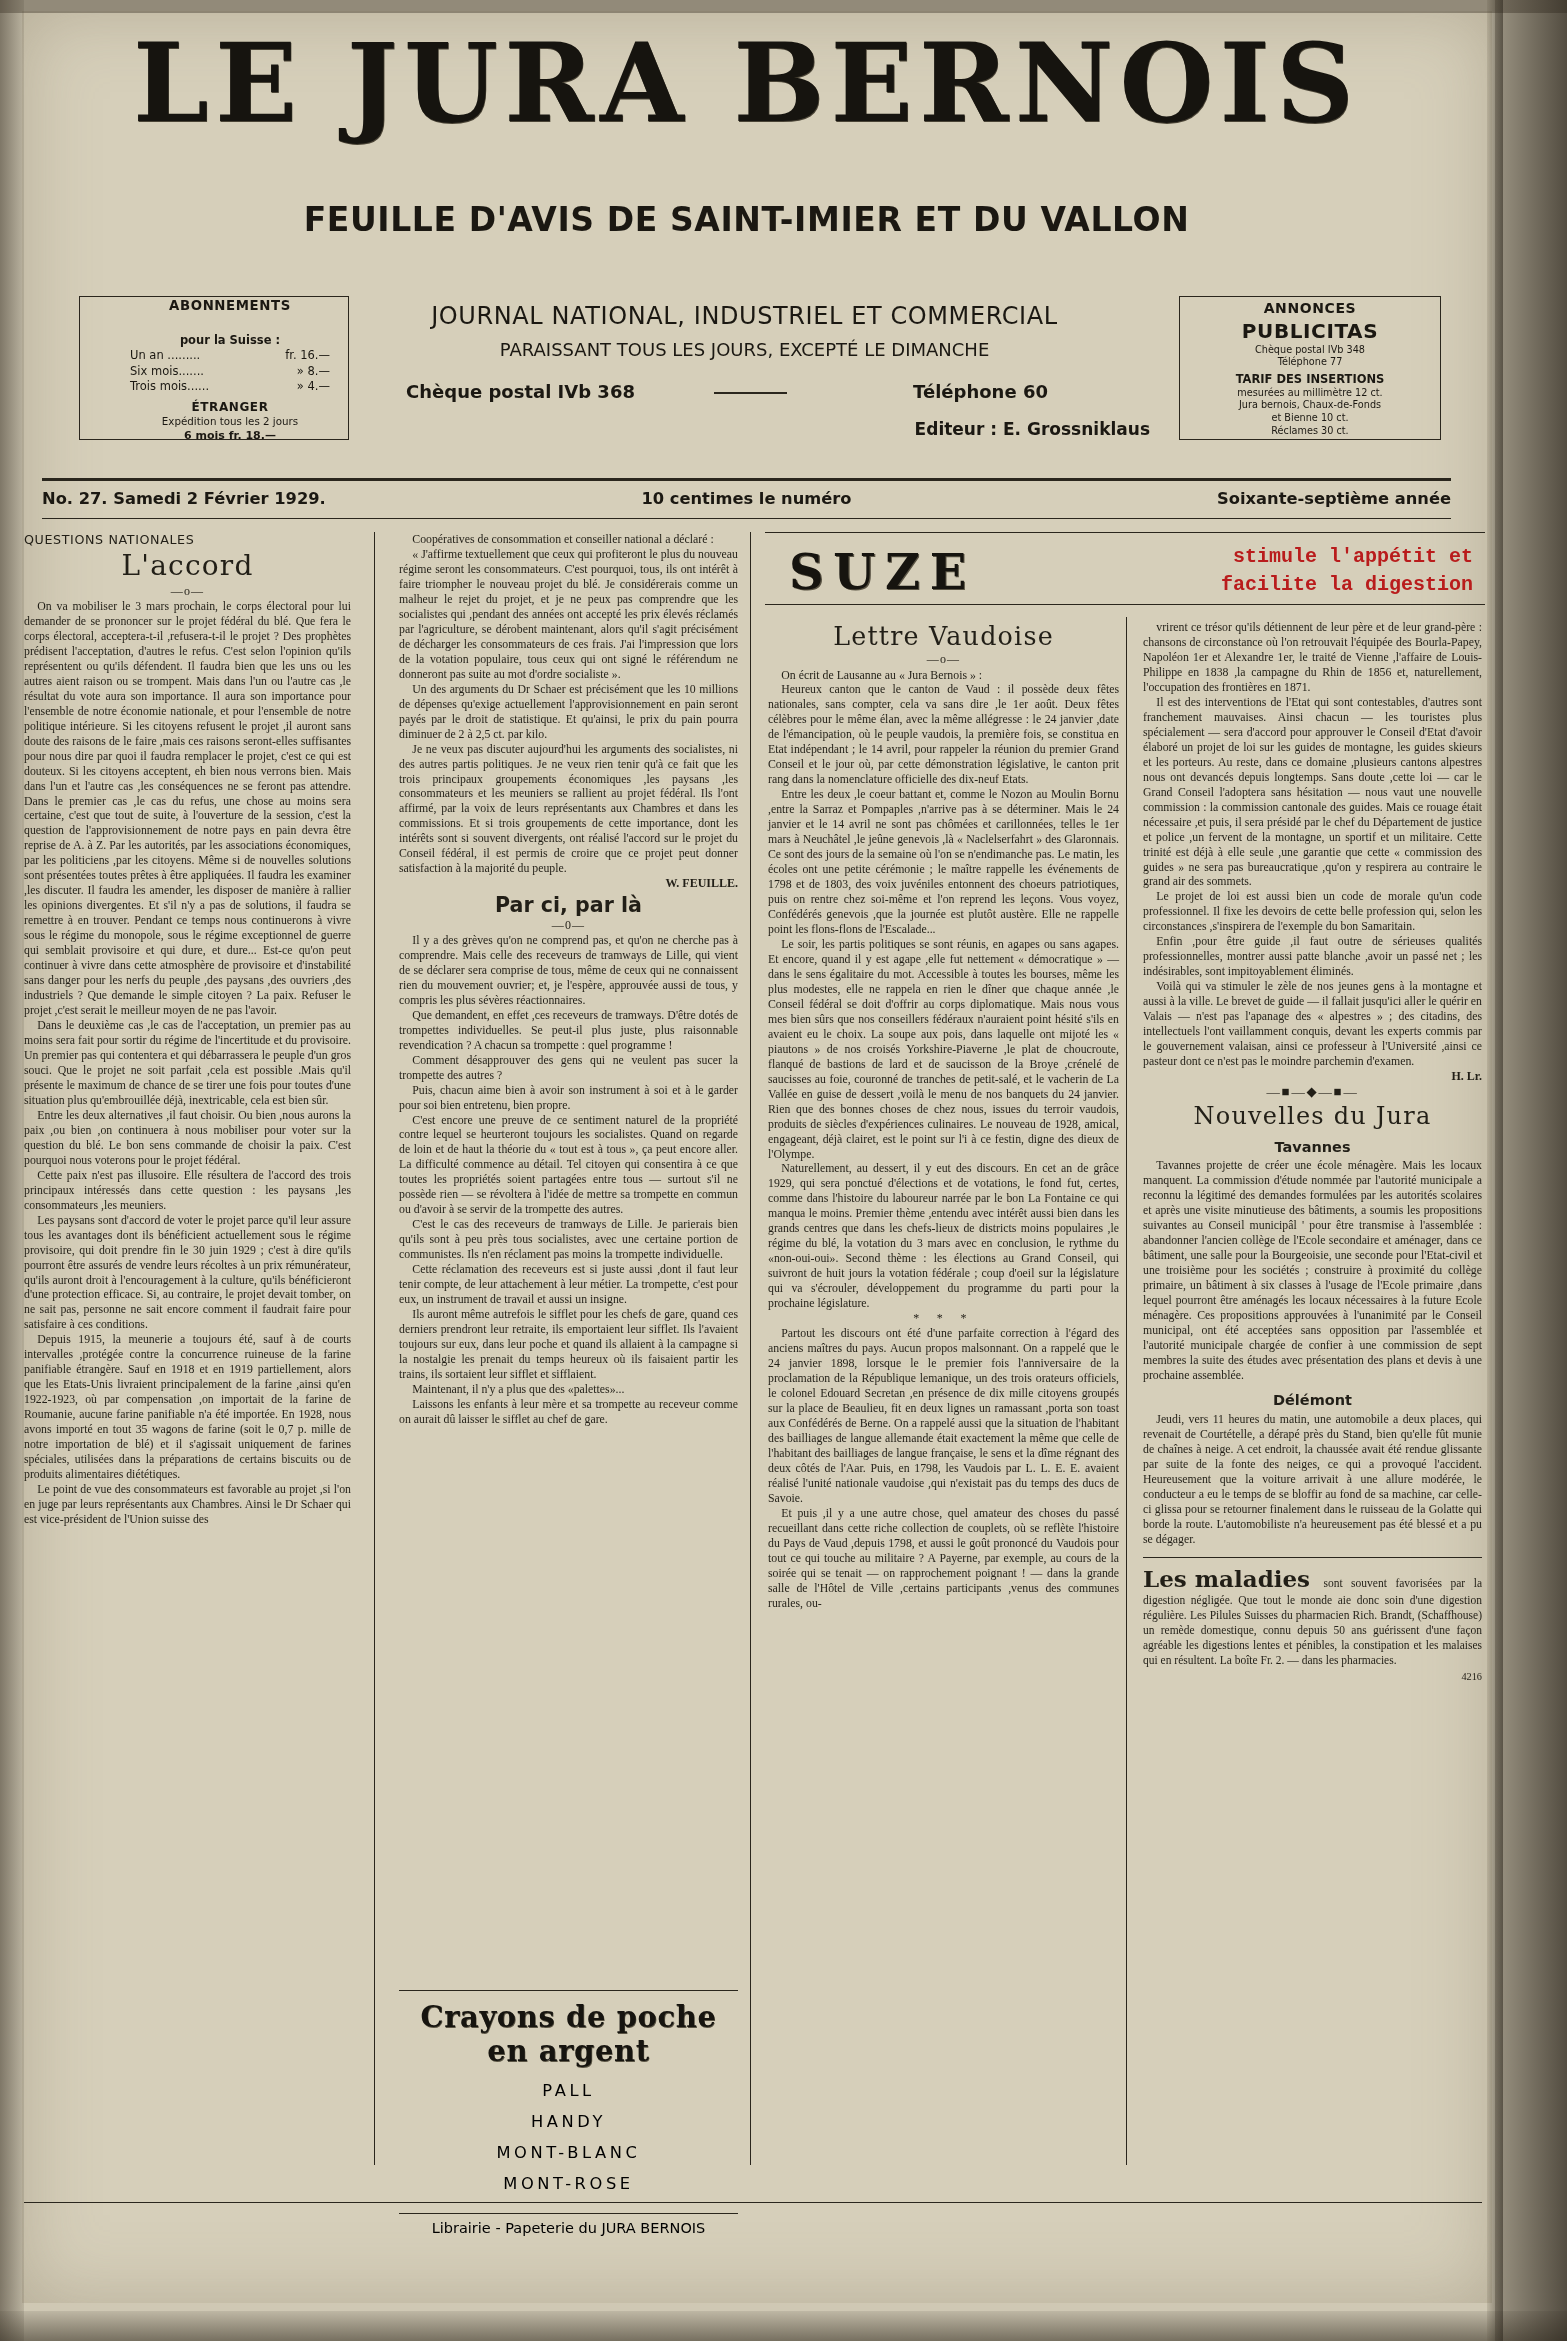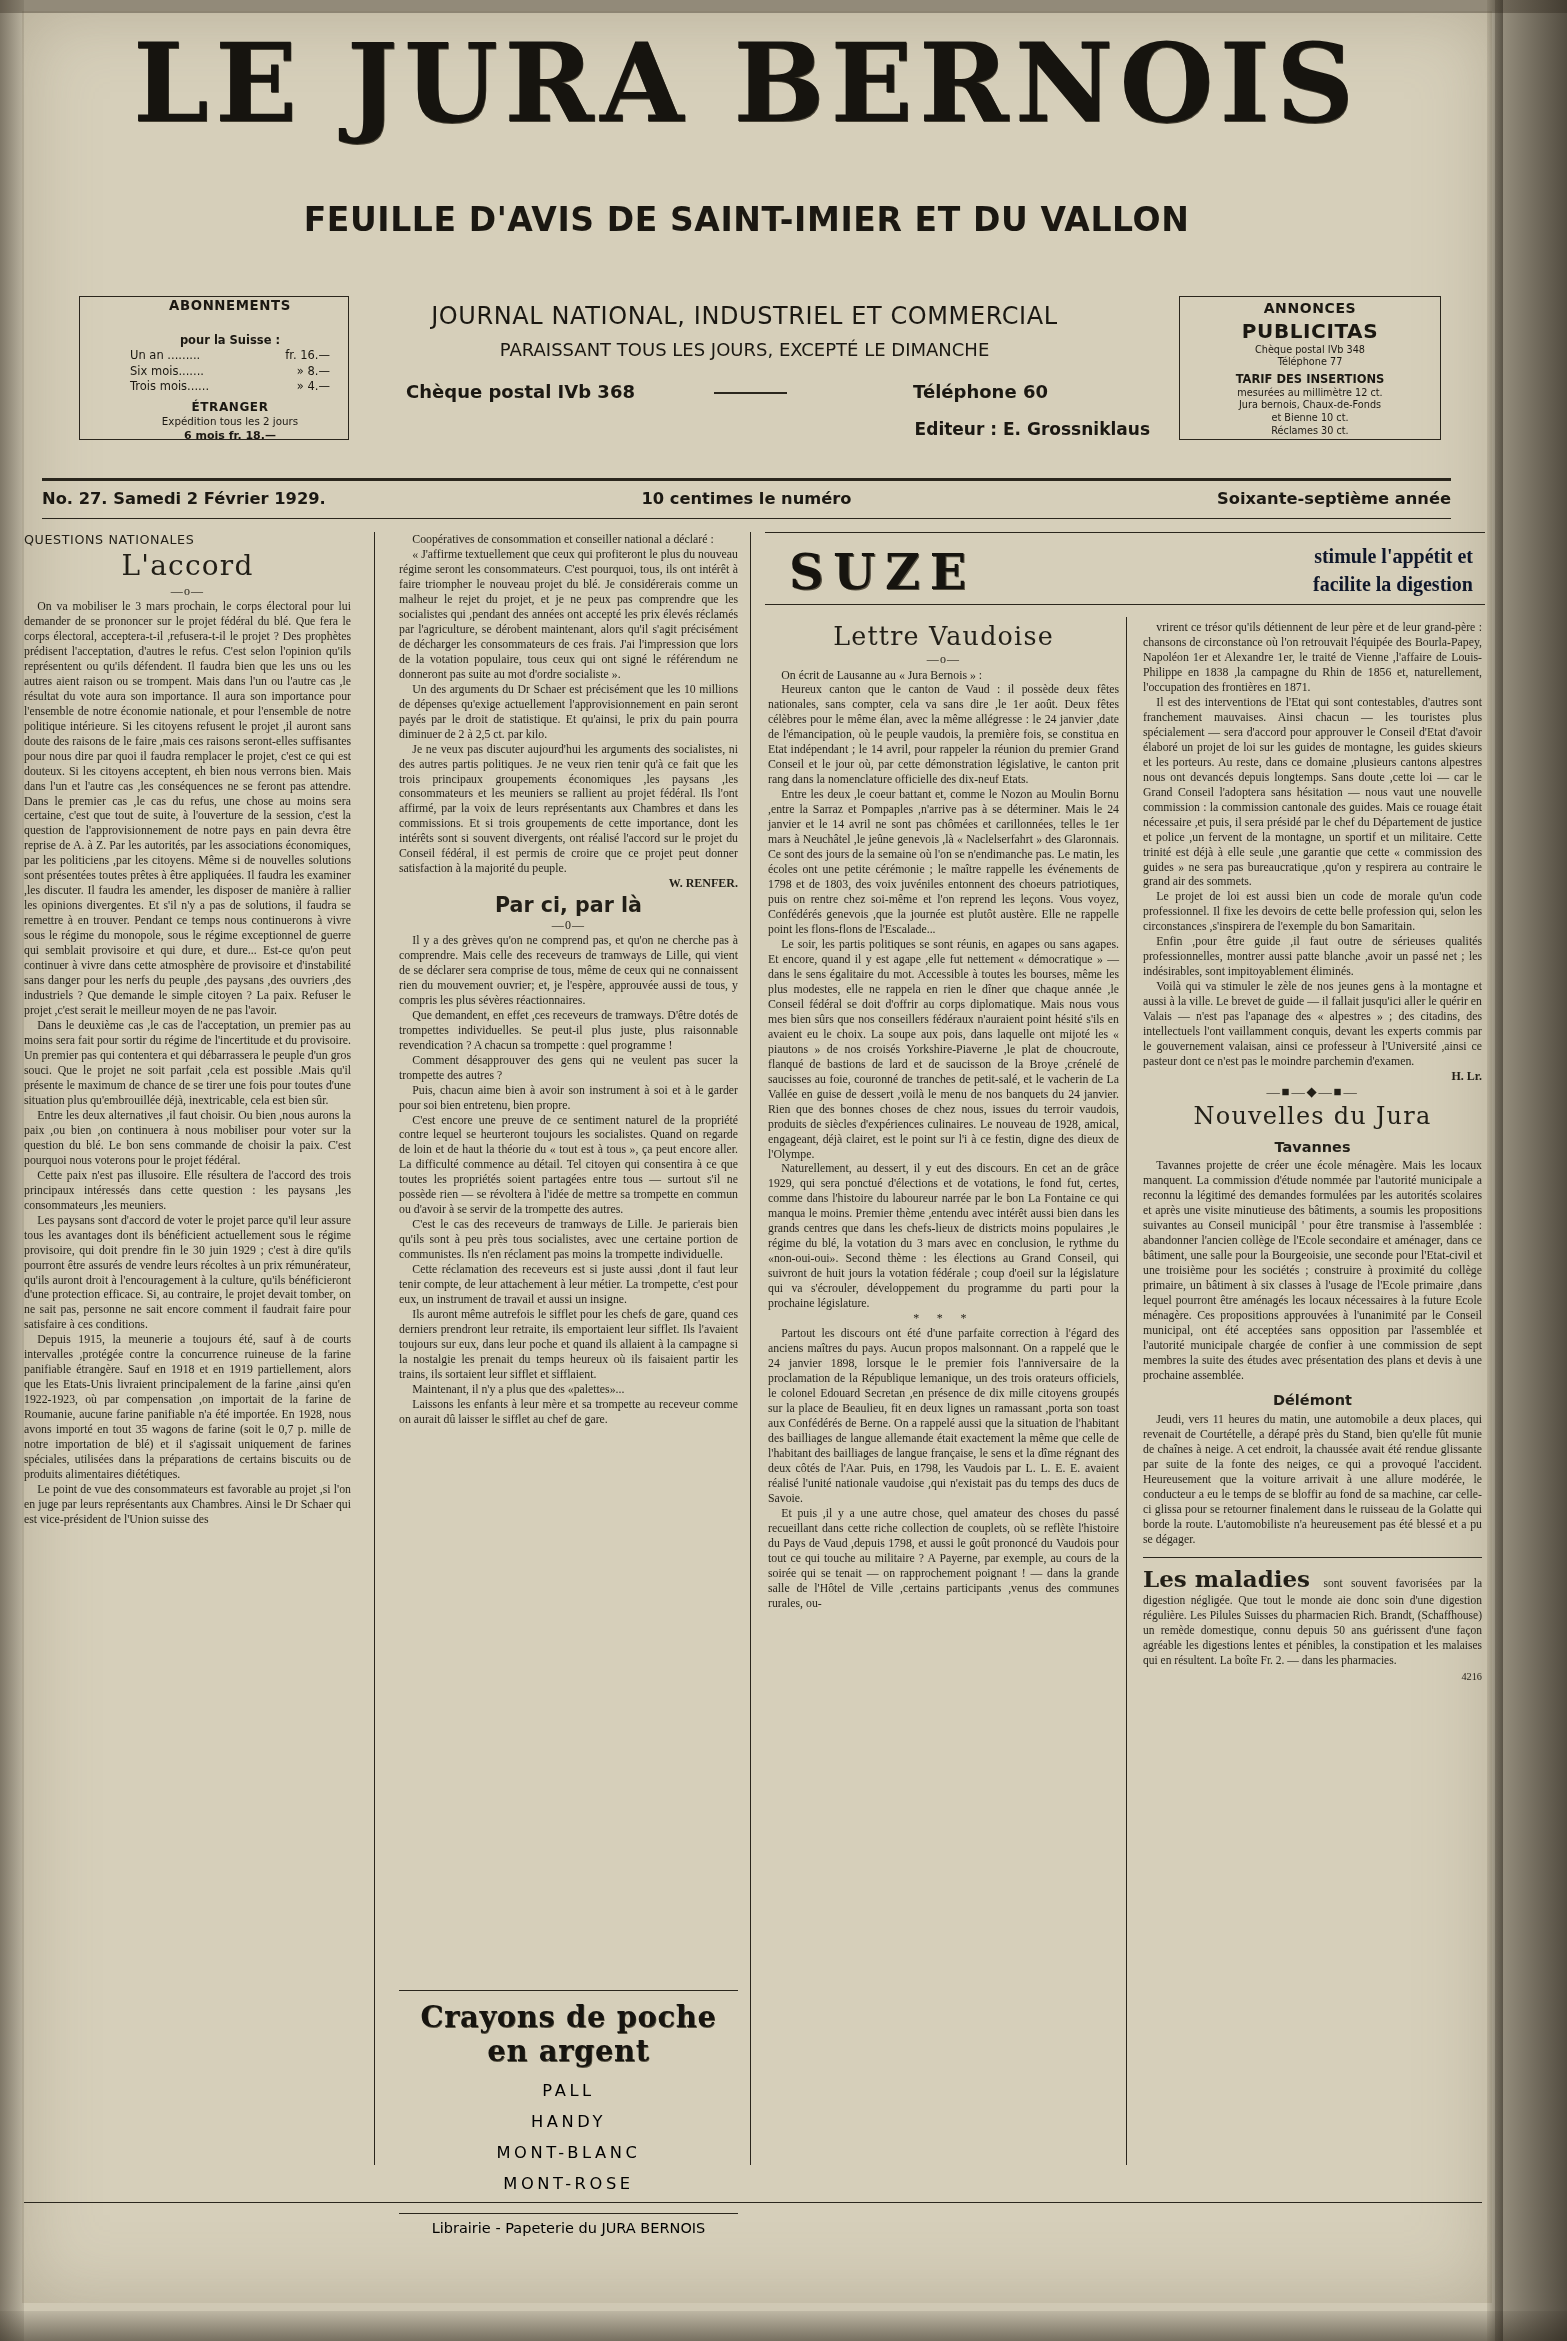--- a/index.html
+++ b/index.html
@@ -312,24 +312,24 @@
     font-family: "DejaVu Serif", serif;
     font-weight: bold;
     font-size: 48px;
     letter-spacing: 9.7px;
     color: #16140f;
     text-shadow: 1.2px 0.6px 0 #5a5444;
   }
   .suze-l1, .suze-l2 {
     position: absolute;
     right: 12px;
-    font-family: Liberation Serif, serif;
+    font-family: Liberation Mono, monospace;
     font-weight: bold;
     font-size: 20px;
-    color: #0f172a;
+    color: #b91c1c;
   }
   .suze-l1 { top: 12px; }
   .suze-l2 { top: 40px; }
 
   
   .crayons-box {
     position: absolute;
     left: 399px;
     top: 1990px;
     width: 339px;
@@ -451,21 +451,21 @@
     <p>Les paysans sont d'accord de voter le projet parce qu'il leur assure tous les avantages dont ils bénéficient actuellement sous le régime provisoire, qui doit prendre fin le 30 juin 1929 ; c'est à dire qu'ils pourront être assurés de vendre leurs récoltes à un prix rémunérateur, qu'ils auront droit à l'encouragement à la culture, qu'ils bénéficieront d'une protection efficace. Si, au contraire, le projet devait tomber, on ne sait pas, personne ne sait encore comment il faudrait faire pour satisfaire à ces conditions.</p>
     <p>Depuis 1915, la meunerie a toujours été, sauf à de courts intervalles ,protégée contre la concurrence ruineuse de la farine panifiable étrangère. Sauf en 1918 et en 1919 partiellement, alors que les Etats-Unis livraient principalement de la farine ,ainsi qu'en 1922-1923, où par compensation ,on importait de la farine de Roumanie, aucune farine panifiable n'a été importée. En 1928, nous avons importé en tout 35 wagons de farine (soit le 0,7 p. mille de notre importation de blé) et il s'agissait uniquement de farines spéciales, utilisées dans la préparations de certains biscuits ou de produits alimentaires diététiques.</p>
     <p>Le point de vue des consommateurs est favorable au projet ,si l'on en juge par leurs représentants aux Chambres. Ainsi le Dr Schaer qui est vice-président de l'Union suisse des</p>
   </div>
 
   <div class="col c2">
     <p>Coopératives de consommation et conseiller national a déclaré :</p>
     <p>« J'affirme textuellement que ceux qui profiteront le plus du nouveau régime seront les consommateurs. C'est pourquoi, tous, ils ont intérêt à faire triompher le nouveau projet du blé. Je considérerais comme un malheur le rejet du projet, et je ne peux pas comprendre que les socialistes qui ,pendant des années ont accepté les prix élevés réclamés par l'agriculture, se dérobent maintenant, alors qu'il s'agit précisément de décharger les consommateurs de ces frais. J'ai l'impression que lors de la votation populaire, tous ceux qui ont signé le référendum ne donneront pas suite au mot d'ordre socialiste ».</p>
     <p>Un des arguments du Dr Schaer est précisément que les 10 millions de dépenses qu'exige actuellement l'approvisionnement en pain seront payés par le droit de statistique. Et qu'ainsi, le prix du pain pourra diminuer de 2 à 2,5 ct. par kilo.</p>
     <p>Je ne veux pas discuter aujourd'hui les arguments des socialistes, ni des autres partis politiques. Je ne veux rien tenir qu'à ce fait que les trois principaux groupements économiques ,les paysans ,les consommateurs et les meuniers se rallient au projet fédéral. Ils l'ont affirmé, par la voix de leurs représentants aux Chambres et dans les commissions. Et si trois groupements de cette importance, dont les intérêts sont si souvent divergents, ont réalisé l'accord sur le projet du Conseil fédéral, il est permis de croire que ce projet peut donner satisfaction à la majorité du peuple.</p>
-    <p class="sig">W. RENFER.</p>
+    <p class="sig">W. FEUILLE.</p>
     <p class="head-sans">Par ci, par là</p>
     <p class="dash-sep">—0—</p>
     <p>Il y a des grèves qu'on ne comprend pas, et qu'on ne cherche pas à comprendre. Mais celle des receveurs de tramways de Lille, qui vient de se déclarer sera comprise de tous, même de ceux qui ne connaissent rien du mouvement ouvrier; et, je l'espère, approuvée aussi de tous, y compris les plus sévères réactionnaires.</p>
     <p>Que demandent, en effet ,ces receveurs de tramways. D'être dotés de trompettes individuelles. Se peut-il plus juste, plus raisonnable revendication ? A chacun sa trompette : quel programme !</p>
     <p>Comment désapprouver des gens qui ne veulent pas sucer la trompette des autres ?</p>
     <p>Puis, chacun aime bien à avoir son instrument à soi et à le garder pour soi bien entretenu, bien propre.</p>
     <p>C'est encore une preuve de ce sentiment naturel de la propriété contre lequel se heurteront toujours les socialistes. Quand on regarde de loin et de haut la théorie du « tout est à tous », ça peut encore aller. La difficulté commence au détail. Tel citoyen qui consentira à ce que toutes les propriétés soient partagées entre tous — surtout s'il ne possède rien — se révoltera à l'idée de mettre sa trompette en commun ou d'avoir à se servir de la trompette des autres.</p>
     <p>C'est le cas des receveurs de tramways de Lille. Je parierais bien qu'ils sont à peu près tous socialistes, avec une certaine portion de communistes. Ils n'en réclament pas moins la trompette individuelle.</p>
     <p>Cette réclamation des receveurs est si juste aussi ,dont il faut leur tenir compte, de leur attachement à leur métier. La trompette, c'est pour eux, un instrument de travail et aussi un insigne.</p>
     <p>Ils auront même autrefois le sifflet pour les chefs de gare, quand ces derniers prendront leur retraite, ils emportaient leur sifflet. Ils l'avaient toujours sur eux, dans leur poche et quand ils allaient à la campagne si la nostalgie les prenait du temps heureux où ils faisaient partir les trains, ils sortaient leur sifflet et sifflaient.</p>

